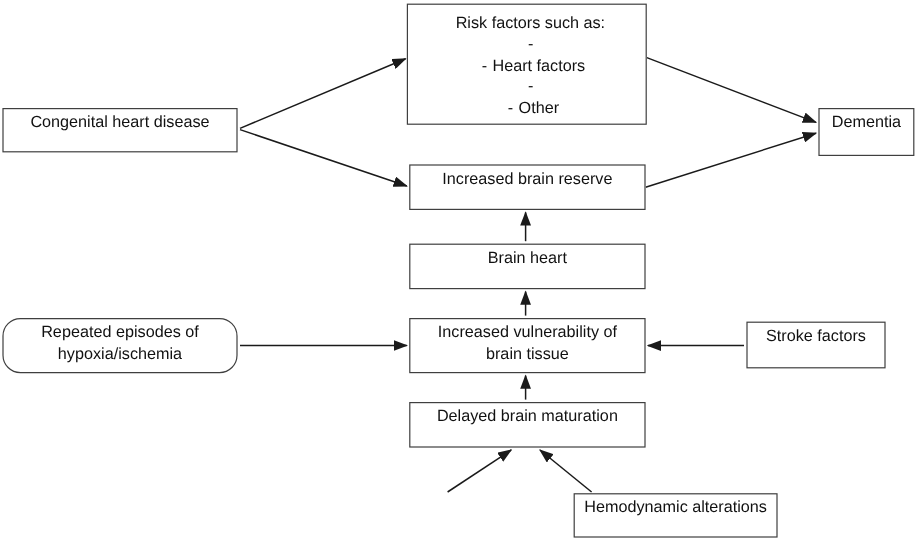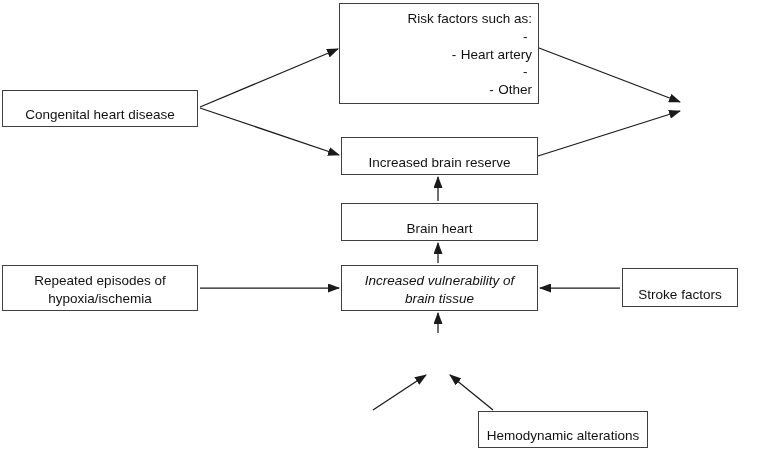--- a/index.html
+++ b/index.html
@@ -23,37 +23,37 @@
     width: 765px;
     height: 451px;
     pointer-events: none;
   }
   .box {
     position: absolute;
     box-sizing: border-box;
     border: 1.3px solid var(--border, #3f3f3f);
     background: #ffffff;
     display: flex;
-    align-items: flex-end;
+    align-items: flex-start;
     justify-content: center;
     text-align: center;
     font-size: 13.5px;
     line-height: 1.32;
     padding: 2px 6px;
   }
   
   .b-congenital   { left: 2px;   top: 90px;  width: 196px; height: 37px; }
   .b-riskfactors  { left: 339px; top: 3px;   width: 200px; height: 101px;
-                    flex-direction: column; align-items: flex-end; justify-content: flex-start;
+                    flex-direction: column; align-items: center; justify-content: flex-start;
                     text-align: left; padding: 6px 6px 4px 12px; line-height: 17.8px; }
   .b-dementia     { left: 682px; top: 90px;  width: 80px;  height: 40px; }
   .b-diminished   { left: 341px; top: 137px; width: 197px; height: 38px; }
   .b-braininjury  { left: 341px; top: 203px; width: 197px; height: 38px; }
-  .b-repeated     { left: 2px;   top: 265px; width: 196px; height: 46px; }
-  .b-increased    { left: 341px; top: 265px; width: 197px; height: 46px; font-style: italic; }
+  .b-repeated     { left: 2px;   top: 265px; width: 196px; height: 46px; border-radius: 15px; }
+  .b-increased    { left: 341px; top: 265px; width: 197px; height: 46px; }
   .b-otherfactors { left: 622px; top: 268px; width: 116px; height: 39px; }
   .b-delayed      { left: 341px; top: 335px; width: 197px; height: 38px; }
   .b-disruption   { left: 197px; top: 411px; width: 196px; height: 37px; }
   .b-hemodynamic  { left: 478px; top: 411px; width: 170px; height: 37px; }
 
   .risk-item {
     display: flex;
   }
   .risk-item .dash {
     width: 14px;
@@ -94,31 +94,34 @@
     <span>Congenital heart disease</span>
   </div>
 
   <div class="box b-riskfactors">
     <div>Risk factors such as:</div>
     <div class="risk-item">
       <span class="dash">-</span>
     </div>
     <div class="risk-item">
       <span class="dash">-</span>
-      <span>Heart artery</span>
+      <span>Heart factors</span>
     </div>
     <div class="risk-item">
       <span class="dash">-</span>
     </div>
     <div class="risk-item">
       <span class="dash">-</span>
       <span>Other</span>
     </div>
   </div>
 
+  <div class="box b-dementia">
+    <span>Dementia</span>
+  </div>
 
   <div class="box b-diminished">
     <span>Increased brain reserve</span>
   </div>
 
   <div class="box b-braininjury">
     <span>Brain heart</span>
   </div>
 
   <div class="box b-repeated">
@@ -126,19 +129,22 @@
   </div>
 
   <div class="box b-increased">
     <span>Increased vulnerability of brain tissue</span>
   </div>
 
   <div class="box b-otherfactors">
     <span>Stroke factors</span>
   </div>
 
+  <div class="box b-delayed">
+    <span>Delayed brain maturation</span>
+  </div>
 
 
   <div class="box b-hemodynamic">
     <span>Hemodynamic alterations</span>
   </div>
 
 </div>
 
 </body></html>

